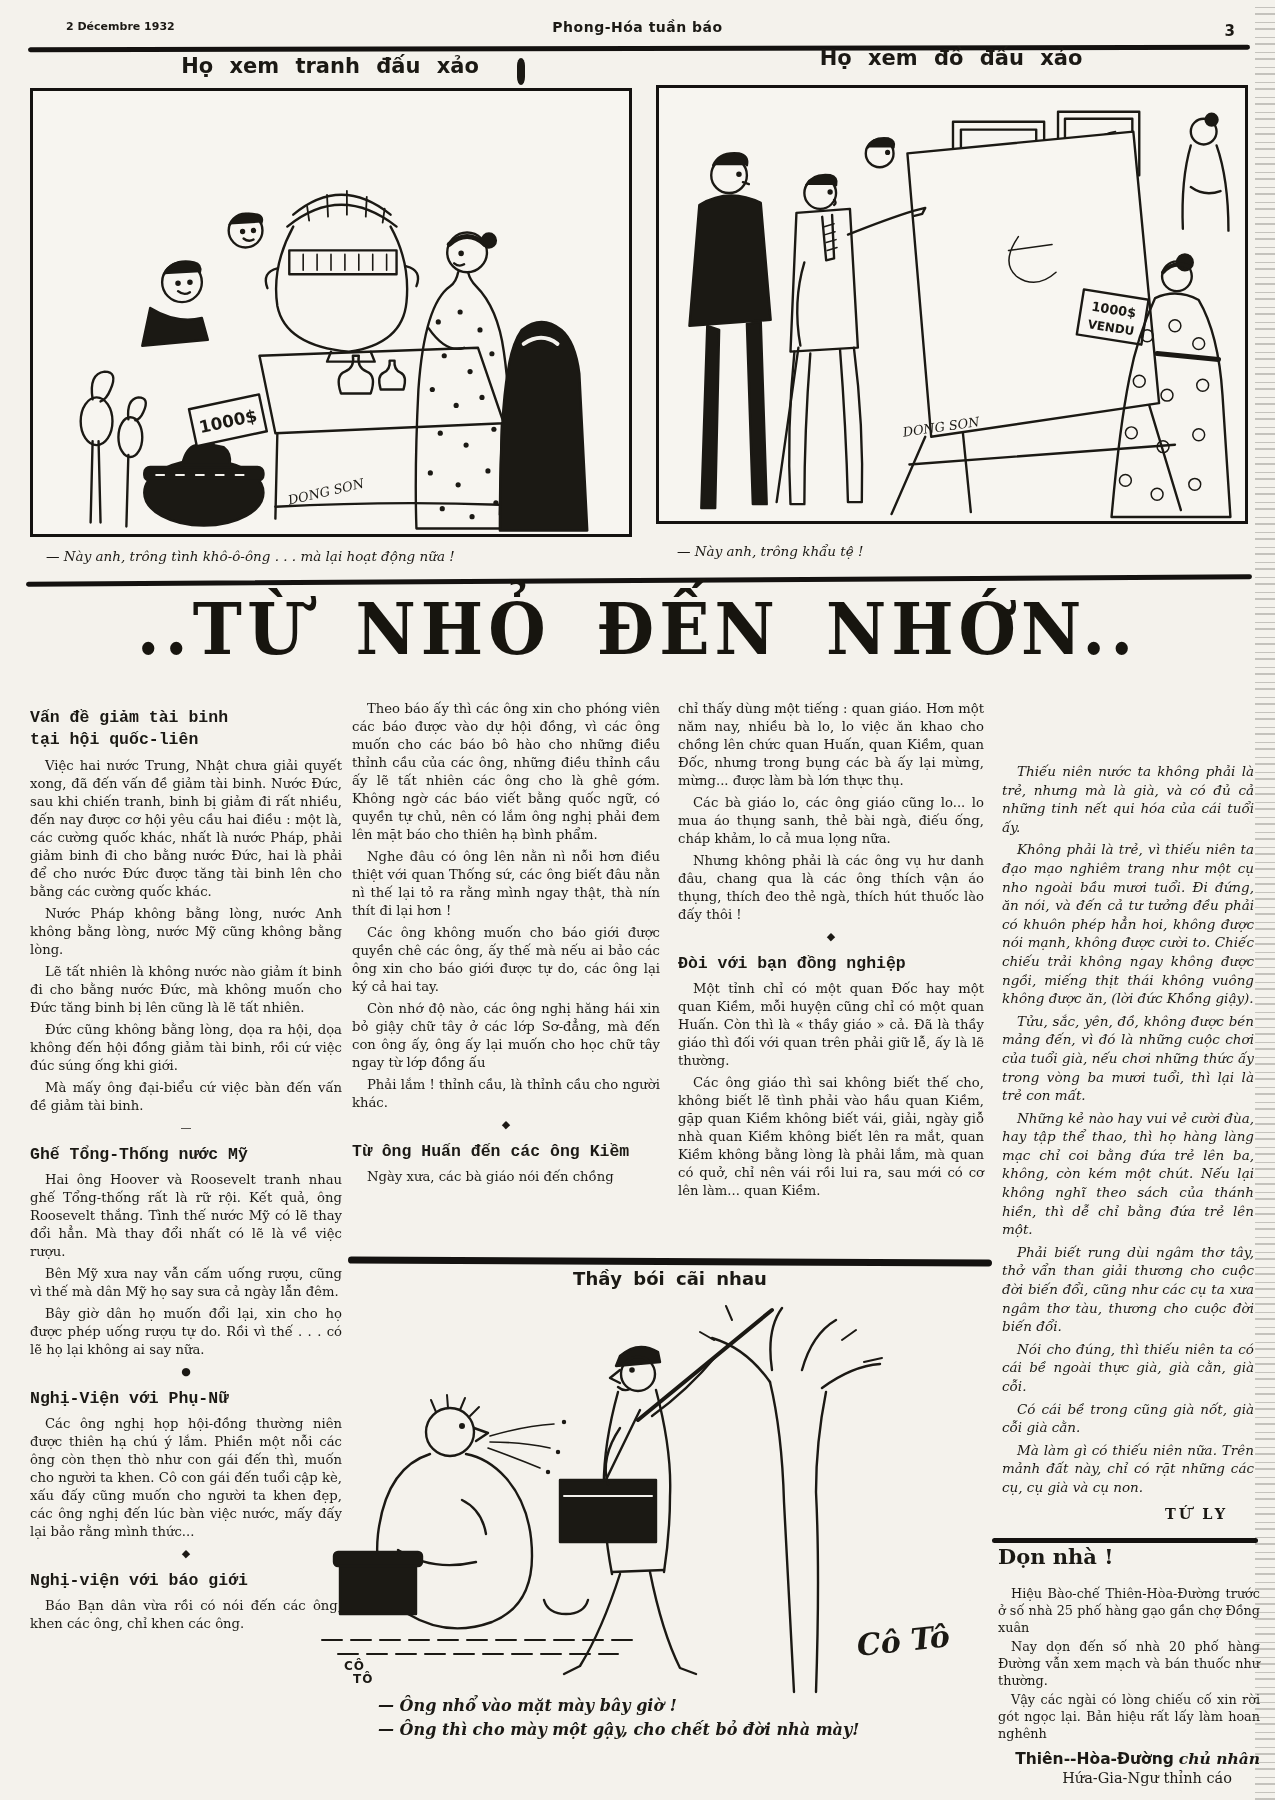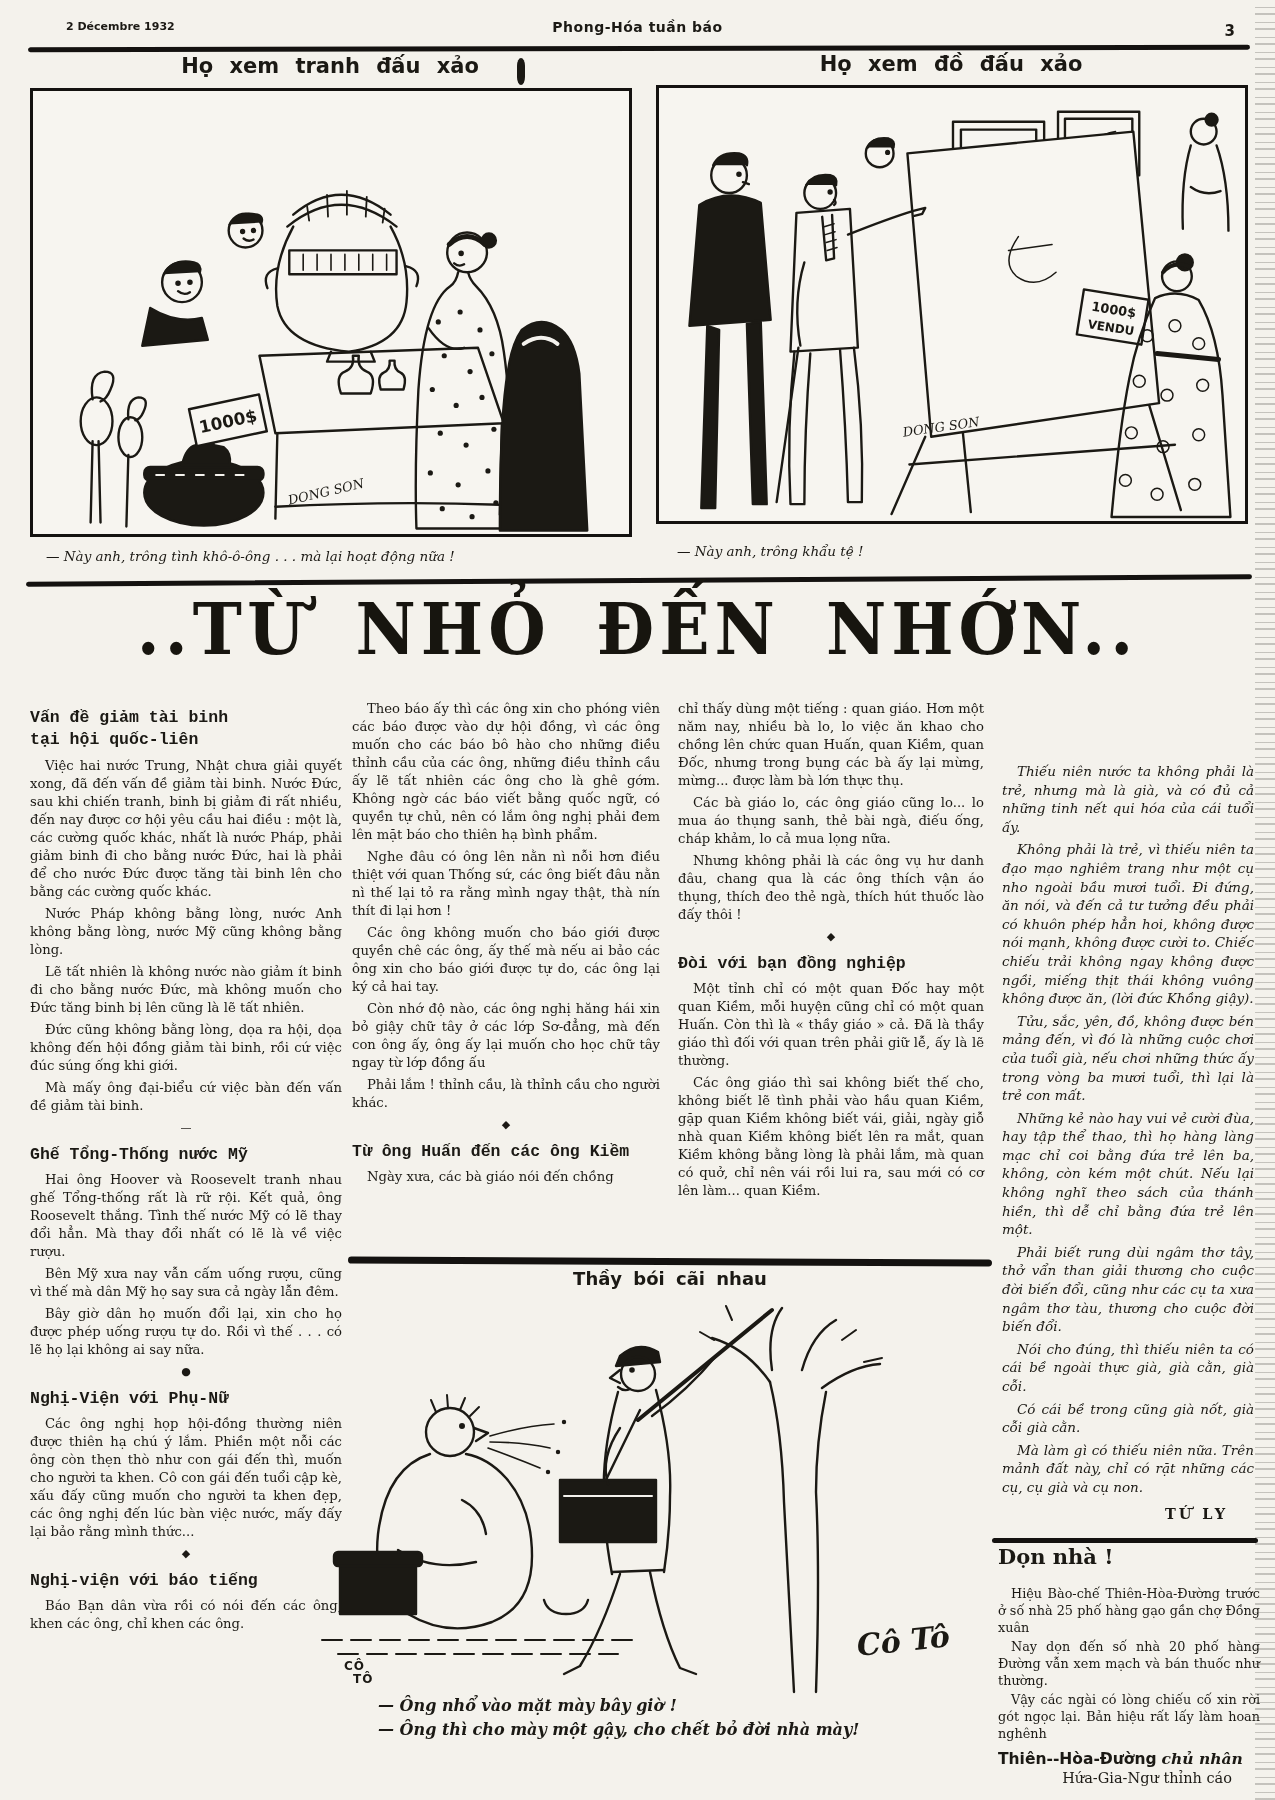--- a/index.html
+++ b/index.html
@@ -9,21 +9,21 @@
     background:repeating-linear-gradient(0deg,#1b1914 0 2px, transparent 2px 7px, #1b1914 7px 8px, transparent 8px 15px); }
   
   .hdr-date { position:absolute; left:66px; top:20px; font-family:"DejaVu Sans",sans-serif; font-weight:bold; font-size:11px; }
   .hdr-mast { position:absolute; left:0; top:19px; width:100%; text-align:center; font-family:"DejaVu Sans",sans-serif; font-weight:bold; font-size:14px; letter-spacing:.5px; }
   .hdr-page { position:absolute; right:40px; top:22px; font-family:"DejaVu Sans",sans-serif; font-weight:bold; font-size:15px; }
   .rule { position:absolute; background:#141210; }
   .rule-top { left:28px; top:46px; width:1222px; height:5px; transform:rotate(-0.12deg); border-radius:3px; }
   .rule-mid { left:26px; top:578px; width:1226px; height:5px; transform:rotate(-0.35deg); border-radius:4px; }
   .panel-title { position:absolute; font-family:"DejaVu Sans",sans-serif; font-weight:bold; font-size:21px; word-spacing:9px; }
   .pt-left { left:30px; top:54px; width:600px; text-align:center; }
-  .pt-right { left:656px; top:52px; width:590px; text-align:center; }
+  .pt-right { left:656px; top:46px; width:590px; text-align:center; }
   .splotch { position:absolute; left:517px; top:58px; width:8px; height:27px; background:#1b1914; border-radius:4px/8px; }
   .panel { position:absolute; border:3px solid #141210; background:#f7f5f0; }
   .panel-l { left:30px; top:88px; width:602px; height:449px; }
   .panel-r { left:656px; top:85px; width:592px; height:439px; }
   .panel-caption { position:absolute; font-size:13.5px; font-style:italic;text-align:right; }
   .cap-l { left:46px; top:548px; }
   .cap-r { left:668px; top:543px;margin-left:9px; }
   
   .headline { position:absolute; left:0; top:590px; width:100%; text-align:center;
     font-family:"DejaVu Serif",serif; font-weight:bold; font-size:66px; letter-spacing:5px; word-spacing:18px;
@@ -46,21 +46,21 @@
   .cartoon-box { position:absolute; left:302px; top:1300px; width:690px; height:400px; }
   .cartoon-mark { position:absolute; left:344px; top:1660px; font-family:"DejaVu Sans",sans-serif; font-weight:bold; font-size:12px; line-height:13px; letter-spacing:1px; }
   .cartoon-mark span { display:block; }
   .cartoon-mark span:last-child { padding-left:9px; }
   .cartoon-caps { position:absolute; left:378px; top:1694px; width:640px; font-style:italic; font-weight:bold; font-size:16px; line-height:24px; }
   
   .bar-ad { left:992px; top:1538px; width:266px; height:5px; border-radius:3px; }
   .ad { position:absolute; left:998px; top:1548px; width:262px; font-size:12.8px; line-height:17px; text-align:justify; }
   .ad-title { text-align:left; font-weight:bold; font-size:21px; font-family:"DejaVu Serif",serif; margin-bottom:20px; }
   .ad p { margin:0 0 2px; text-indent:13px; }
-  .ad-sig1 { font-size:15.5px; margin-top:8px; }
+  .ad-sig1 { text-align:right; font-size:15.5px; margin-top:8px; }
   .ad-sig1 b { font-family:"DejaVu Sans",sans-serif; }
   .ad-sig1 i { font-weight:bold; }
   .ad-sig2 { text-align:right; padding-right:28px; font-size:14.5px; margin-top:2px; }
   svg text.tag { font-family:"DejaVu Sans",sans-serif; font-weight:bold; }
   svg text.sig { font-family:"DejaVu Serif",serif; font-style:italic; }
 </style>
 </head>
 <body>
 
 <div class="page">
@@ -267,21 +267,21 @@
         <p>Hai ông Hoover và Roosevelt tranh nhau ghế Tổng-thống rất là rữ rội. Kết quả, ông Roosevelt thắng. Tình thế nước Mỹ có lẽ thay đổi hẳn. Mà thay đổi nhất có lẽ là về việc rượu.</p>
         <p>Bên Mỹ xưa nay vẫn cấm uống rượu, cũng vì thế mà dân Mỹ họ say sưa cả ngày lẫn đêm.</p>
         <p>Bây giờ dân họ muốn đổi lại, xin cho họ được phép uống rượu tự do. Rồi vì thế . . . có lẽ họ lại không ai say nữa.</p>
       </div>
     <div class="sep">●</div>
     <h3 class="sec-head">Nghị-Viện với Phụ-Nữ</h3>
     <div>
         <p>Các ông nghị họp hội-đồng thường niên được thiên hạ chú ý lắm. Phiền một nỗi các ông còn thẹn thò như con gái đến thì, muốn cho người ta khen. Cô con gái đến tuổi cập kè, xấu đấy cũng muốn cho người ta khen đẹp, các ông nghị đến lúc bàn việc nước, mấy đấy lại bảo rằng mình thức...</p>
       </div>
     <div class="sep">◆</div>
-    <h3 class="sec-head">Nghị-viện với báo tiếng</h3>
+    <h3 class="sec-head">Nghị-viện với báo giới</h3>
     <div>
         <p>Báo Bạn dân vừa rồi có nói đến các ông, khen các ông, chỉ khen các ông.</p>
       </div>
   </div>
 
   <div class="np-col c2">
     <div>
         <p>Theo báo ấy thì các ông xin cho phóng viên các báo được vào dự hội đồng, vì các ông muốn cho các báo bô hào cho những điều thỉnh cầu của các ông, những điều thỉnh cầu ấy lẽ tất nhiên các ông cho là ghê gớm. Không ngờ các báo viết bằng quốc ngữ, có quyền tự chủ, nên có lắm ông nghị phải đem lên mặt báo cho thiên hạ bình phẩm.</p>
         <p>Nghe đâu có ông lên nằn nì nỗi hơn điều thiệt với quan Thống sứ, các ông biết đâu nằn nì thế lại tỏ ra rằng mình ngay thật, thà nín thít đi lại hơn !</p>
         <p>Các ông không muốn cho báo giới được quyền chê các ông, ấy thế mà nếu ai bảo các ông xin cho báo giới được tự do, các ông lại ký cả hai tay.</p>

